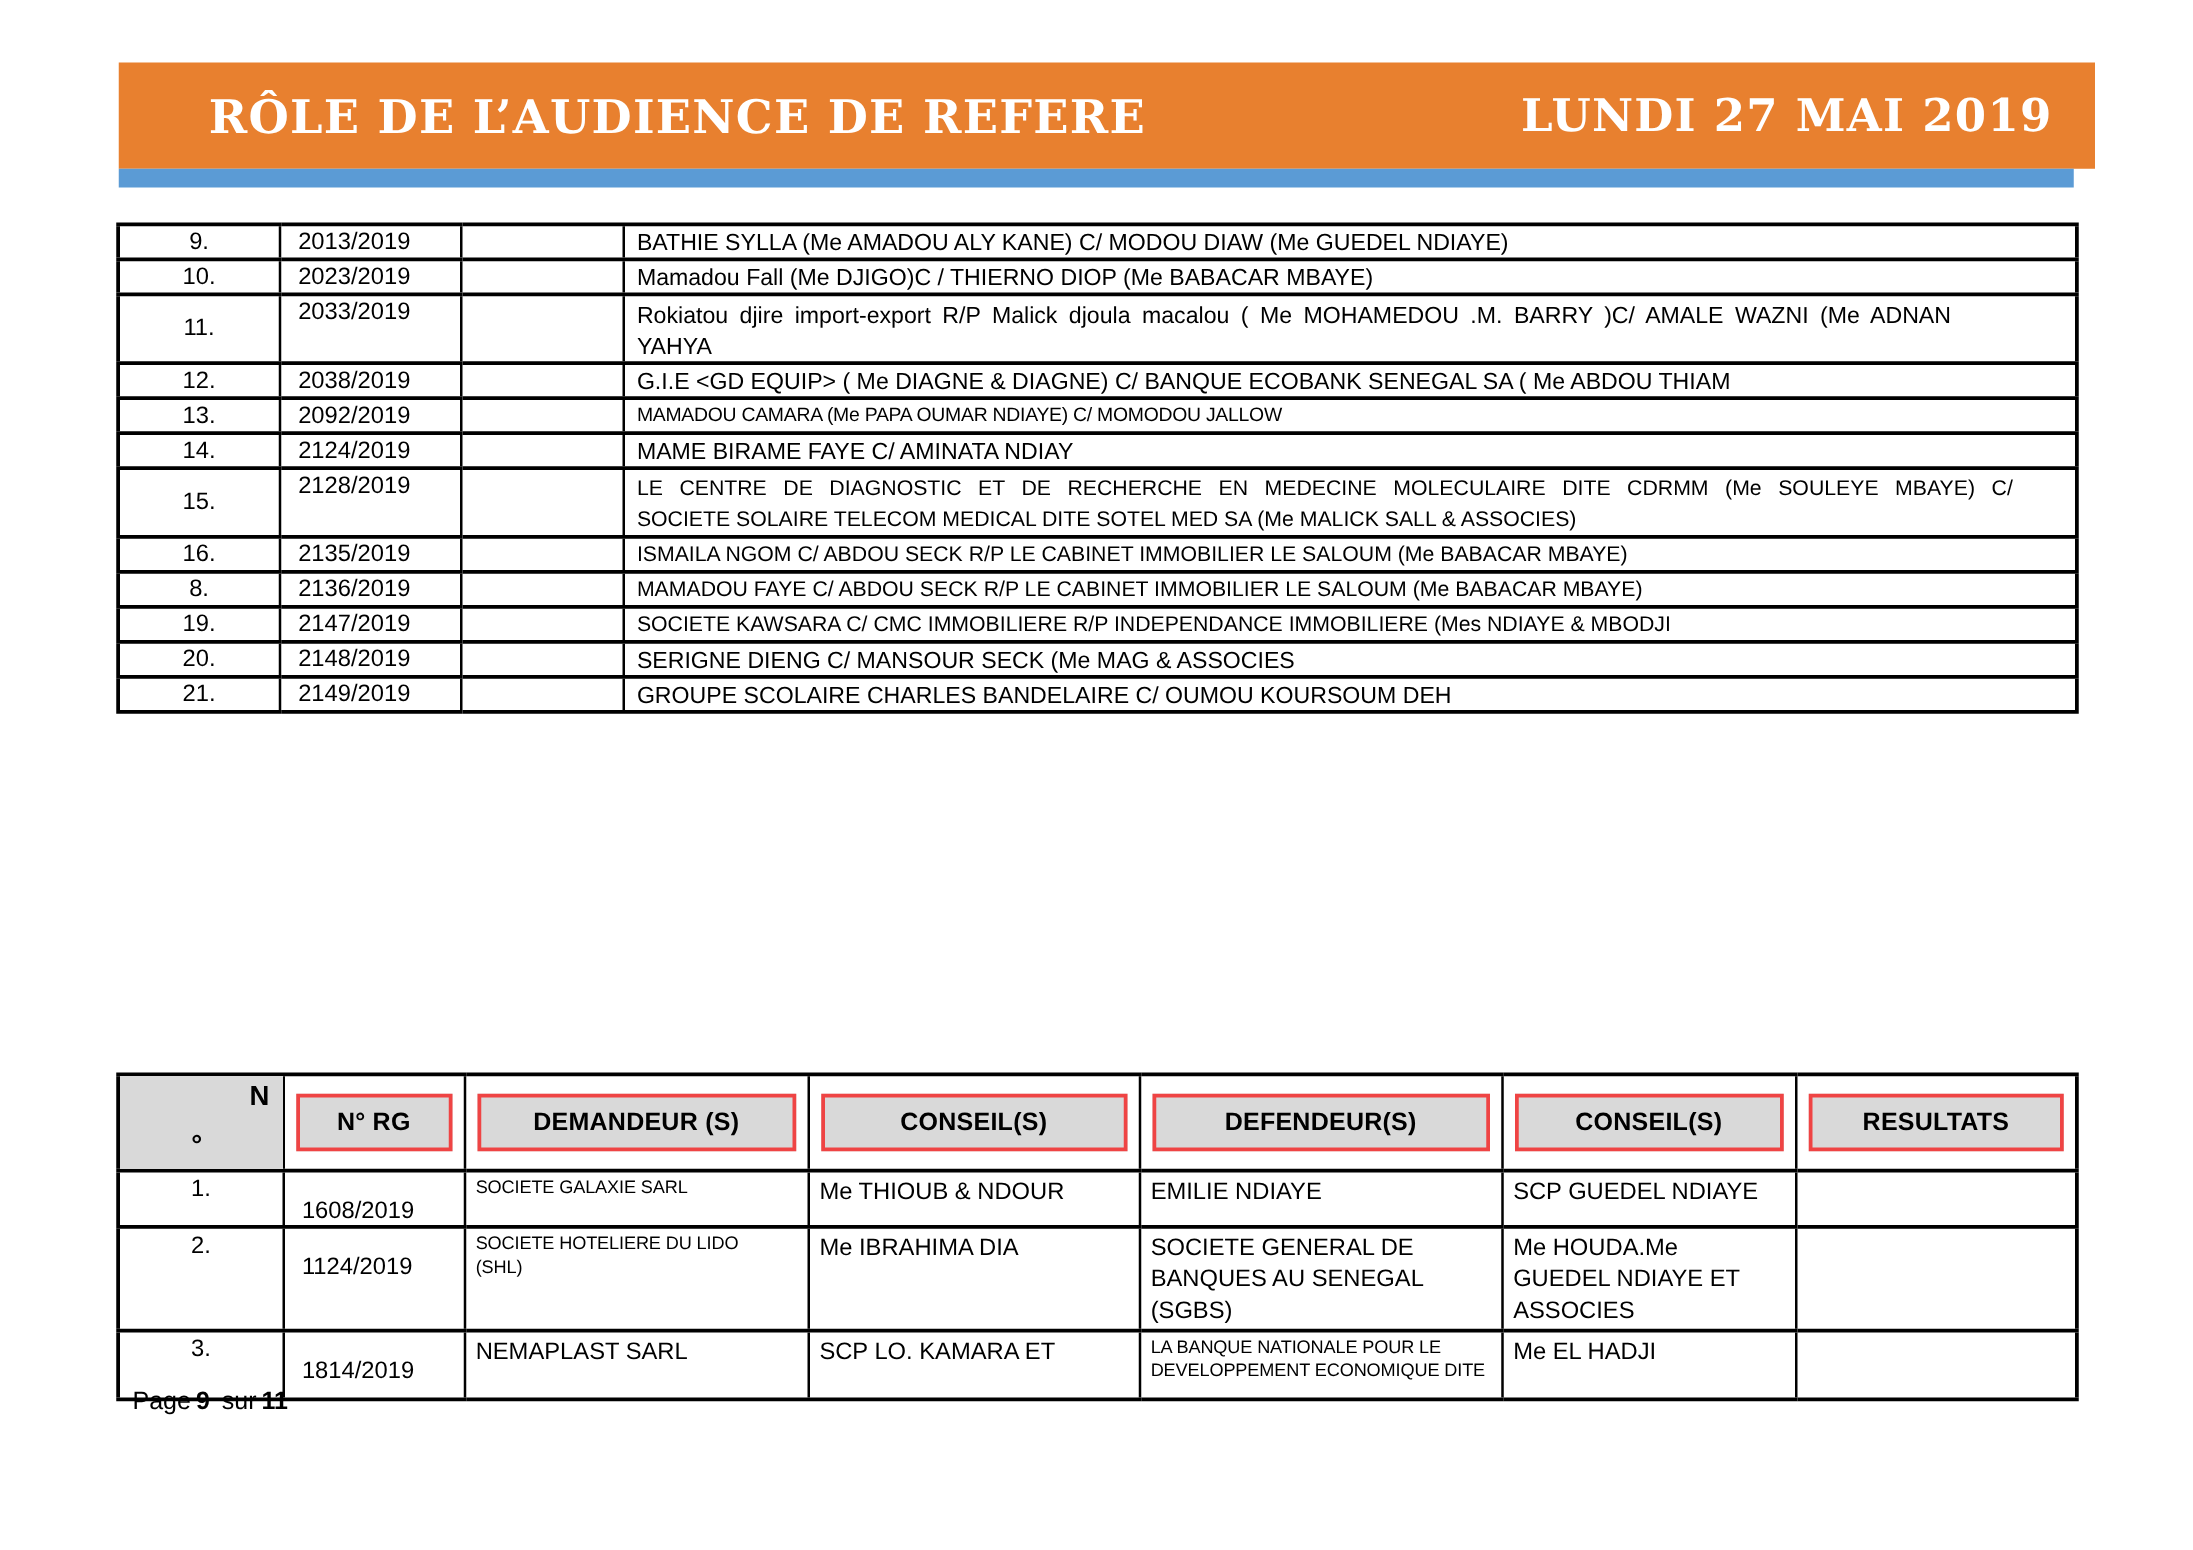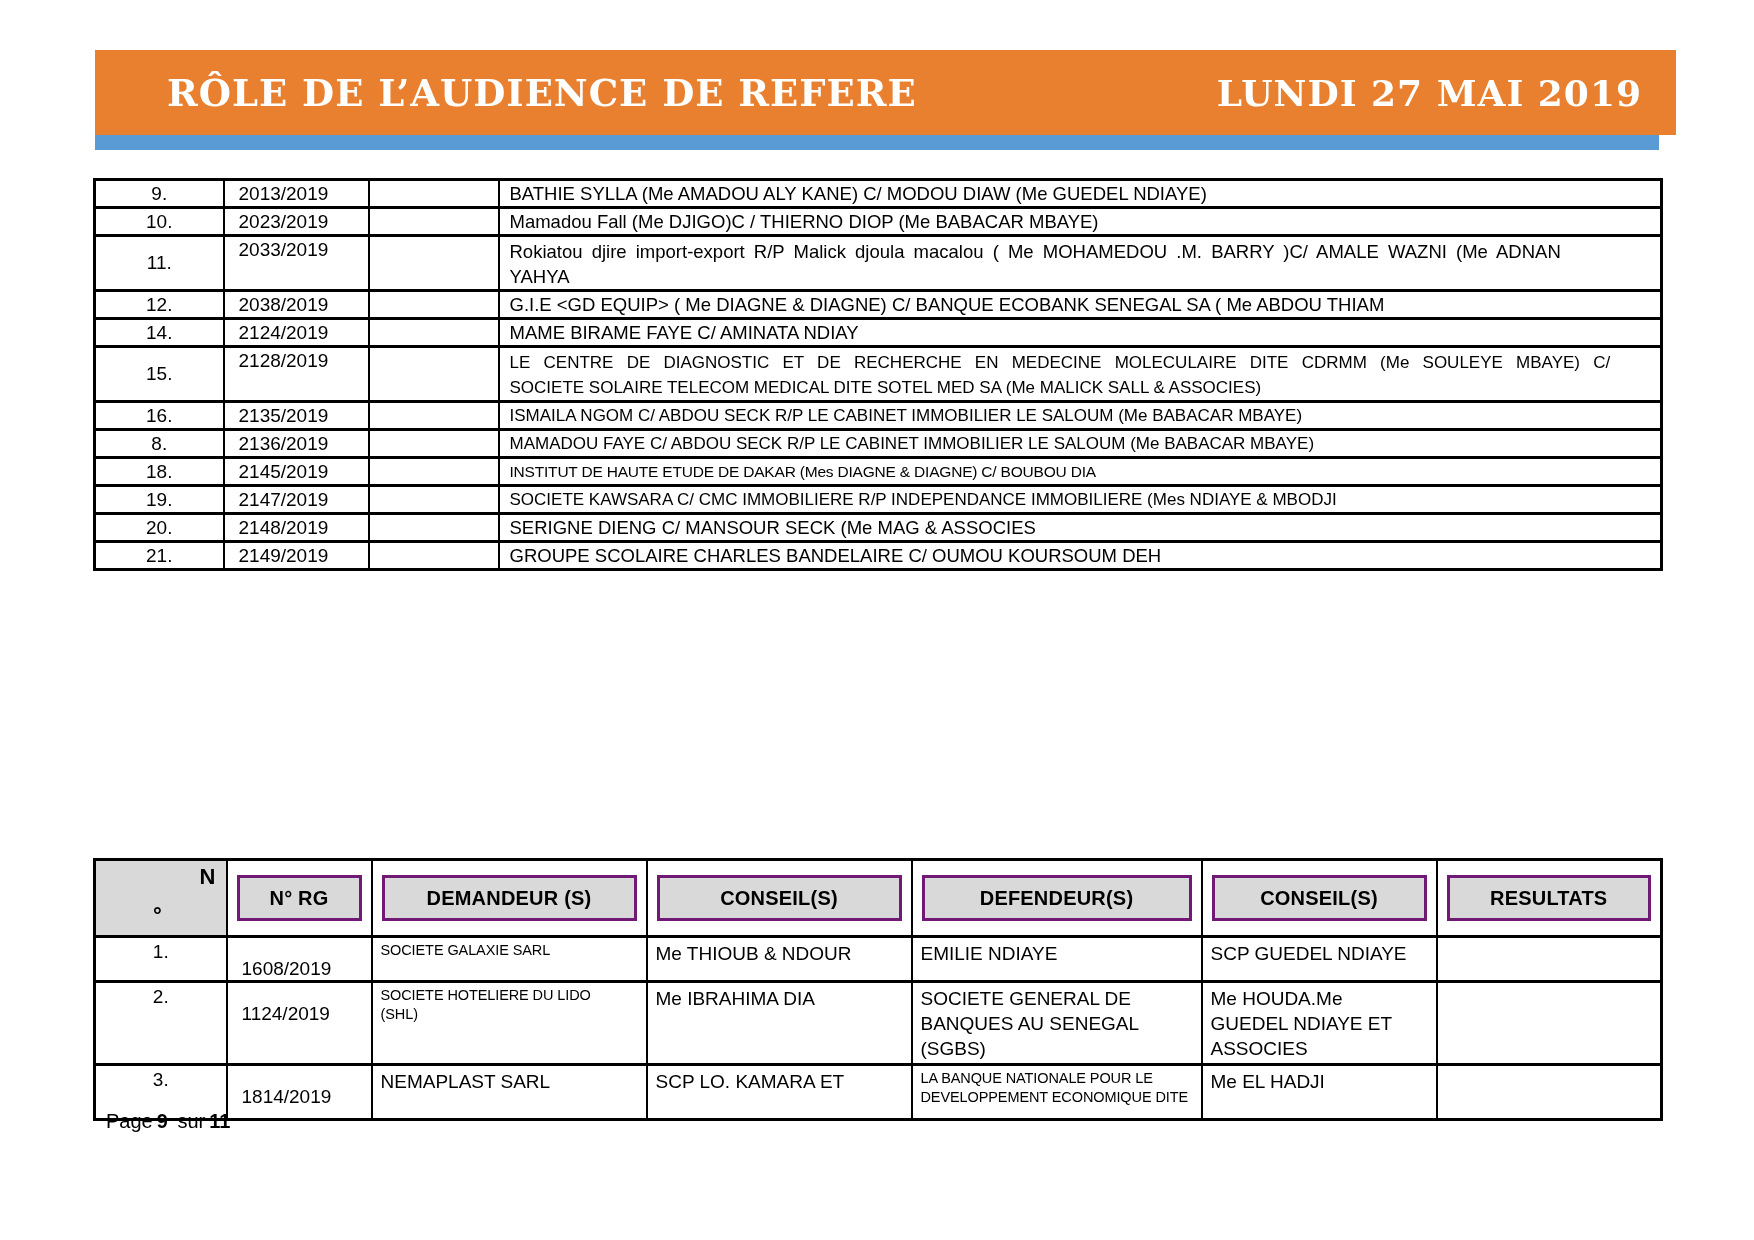--- a/index.html
+++ b/index.html
@@ -37,21 +37,21 @@
   .t1 .desc .line { display:block; }
   .t1 .cond { font-size:15.5px; letter-spacing:-0.2px; }
   .t1 .mid  { font-size:17px; }
   .js1 { word-spacing:4px; }
   .js2 { word-spacing:8.5px; }
   
   .t2 { position:absolute; left:93px; top:858px; width:1567px; border:3px solid #000; }
   .t2 td { border:2px solid #000; border-top-width:3px; border-bottom-width:3px; vertical-align:top; overflow:hidden; }
   .t2 .hdrcell { vertical-align:middle; }
   .hdrbox {
-    margin:10px 9px; height:46px; background:#D9D9D9; border:3px solid #701a75;
+    margin:10px 9px; height:46px; background:#D9D9D9; border:3px solid #ef4444;
     display:flex; align-items:center; justify-content:center;
     font-weight:bold; font-size:20px; letter-spacing:0.2px; white-space:nowrap;
   }
   .ncell { position:relative; background:#D9D9D9; border:3px solid #000; }
   .ncell .n-top { position:absolute; top:3px; right:10px; font-weight:bold; font-size:22px; }
   .ncell .n-deg { position:absolute; top:42px; left:44%; font-weight:bold; font-size:22px; }
   .t2 .num { text-align:center; font-size:19px; padding-top:3px; }
   .t2 .rg  { padding-left:14px; font-size:19px; padding-top:20px; }
   .t2 .cell { padding:3px 6px 2px 8px; font-size:19px; line-height:25px; }
   .t2 .sm   { font-size:14.5px; line-height:19px; letter-spacing:-0.1px; }
@@ -108,20 +108,26 @@
           <span class="line">YAHYA</span>
         </td>
       </tr>
       <tr style="height:27px">
         <td class="num">12.</td>
         <td class="rg">2038/2019</td>
         <td></td>
         <td class="desc">G.I.E &lt;GD EQUIP&gt; ( Me DIAGNE &amp; DIAGNE) C/ BANQUE ECOBANK SENEGAL SA ( Me ABDOU THIAM</td>
       </tr>
       <tr style="height:27px">
+        <td class="num">13.</td>
+        <td class="rg">2092/2019</td>
+        <td></td>
+        <td class="desc cond">MAMADOU CAMARA (Me PAPA OUMAR NDIAYE) C/ MOMODOU JALLOW</td>
+      </tr>
+      <tr style="height:27px">
         <td class="num">14.</td>
         <td class="rg">2124/2019</td>
         <td></td>
         <td class="desc">MAME BIRAME FAYE C/ AMINATA NDIAY</td>
       </tr>
       <tr style="height:53px" class="tall">
         <td class="num">15.</td>
         <td class="rg">2128/2019</td>
         <td></td>
         <td class="desc mid">
@@ -133,26 +139,20 @@
         <td class="num">16.</td>
         <td class="rg">2135/2019</td>
         <td></td>
         <td class="desc mid">ISMAILA NGOM C/ ABDOU SECK R/P LE CABINET IMMOBILIER LE SALOUM (Me BABACAR MBAYE)</td>
       </tr>
       <tr style="height:27px">
         <td class="num">8.</td>
         <td class="rg">2136/2019</td>
         <td></td>
         <td class="desc mid">MAMADOU FAYE C/ ABDOU SECK R/P LE CABINET IMMOBILIER LE SALOUM (Me BABACAR MBAYE)</td>
-      </tr>
-      <tr style="height:27px">
-        <td class="num">18.</td>
-        <td class="rg">2145/2019</td>
-        <td></td>
-        <td class="desc cond">INSTITUT DE HAUTE ETUDE DE DAKAR (Mes DIAGNE &amp; DIAGNE) C/ BOUBOU DIA</td>
       </tr>
       <tr style="height:27px">
         <td class="num">19.</td>
         <td class="rg">2147/2019</td>
         <td></td>
         <td class="desc mid">SOCIETE KAWSARA C/ CMC IMMOBILIERE R/P INDEPENDANCE IMMOBILIERE (Mes NDIAYE &amp; MBODJI</td>
       </tr>
       <tr style="height:27px">
         <td class="num">20.</td>
         <td class="rg">2148/2019</td>

